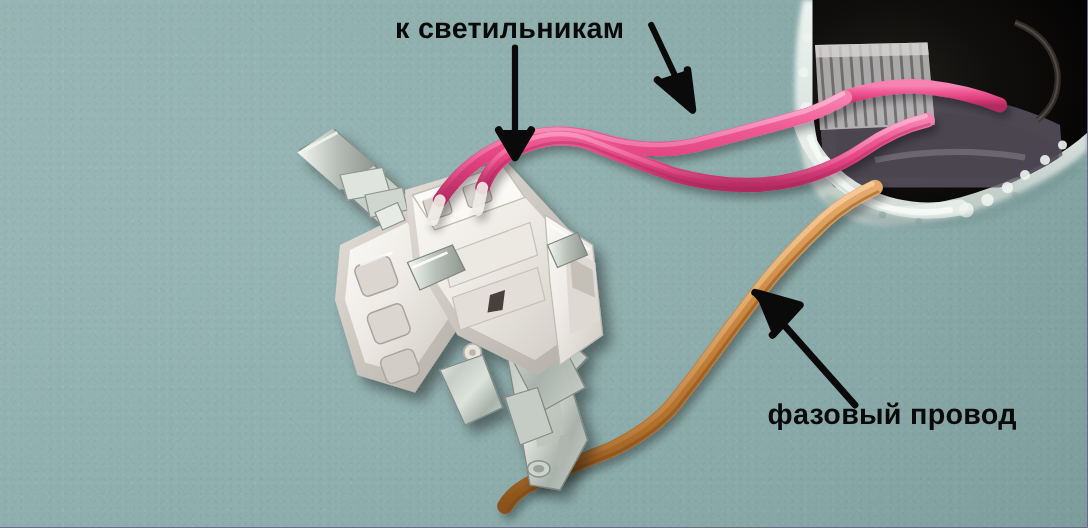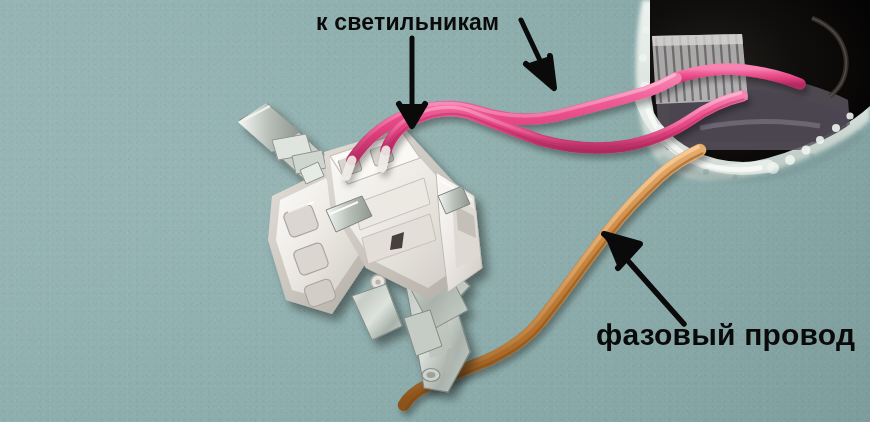--- a/index.html
+++ b/index.html
@@ -30,21 +30,21 @@
     background:linear-gradient(118deg, rgba(255,255,255,.09) 0%, rgba(255,255,255,0) 34%, rgba(0,0,0,.035) 78%, rgba(0,0,0,.07) 100%);
   }
   
   svg.scene{position:absolute;left:0;top:0;width:870px;height:422px;}
   
   .lbl{
     position:absolute;color:#0a0a0a;font-weight:700;white-space:nowrap;
     letter-spacing:.2px;
   }
   #lbl-lamps{left:316px;top:9px;font-size:23px;}
-  #lbl-phase{left:596px;top:318px;font-size:30px;}
+  #lbl-phase{left:614px;top:318px;font-size:23px;}
 </style>
 </head>
 <body>
 
 <div id="stage">
 
   <div class="wall"></div>
   <div class="wall-tex"></div>
   <div class="wall-sheen"></div>
 

